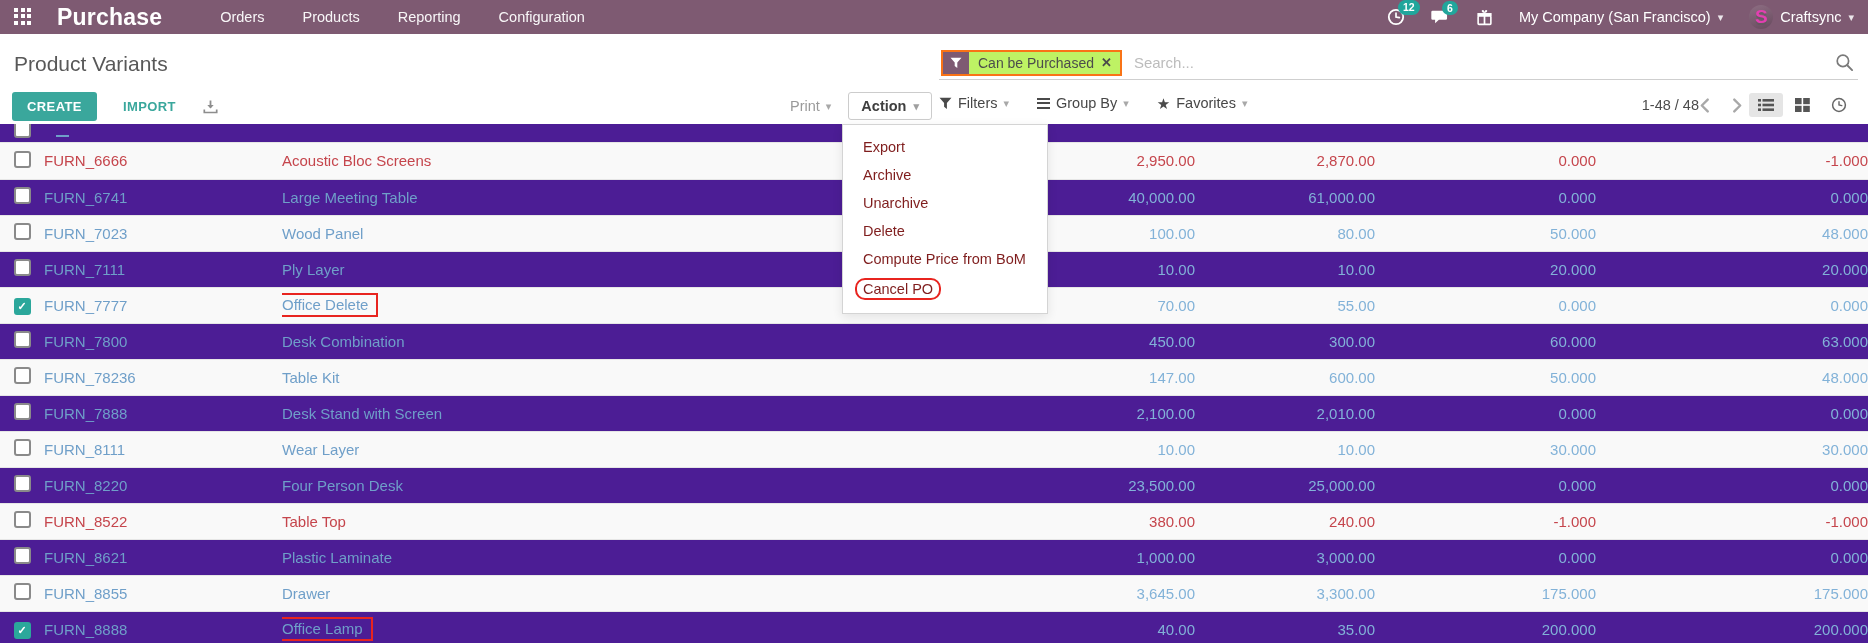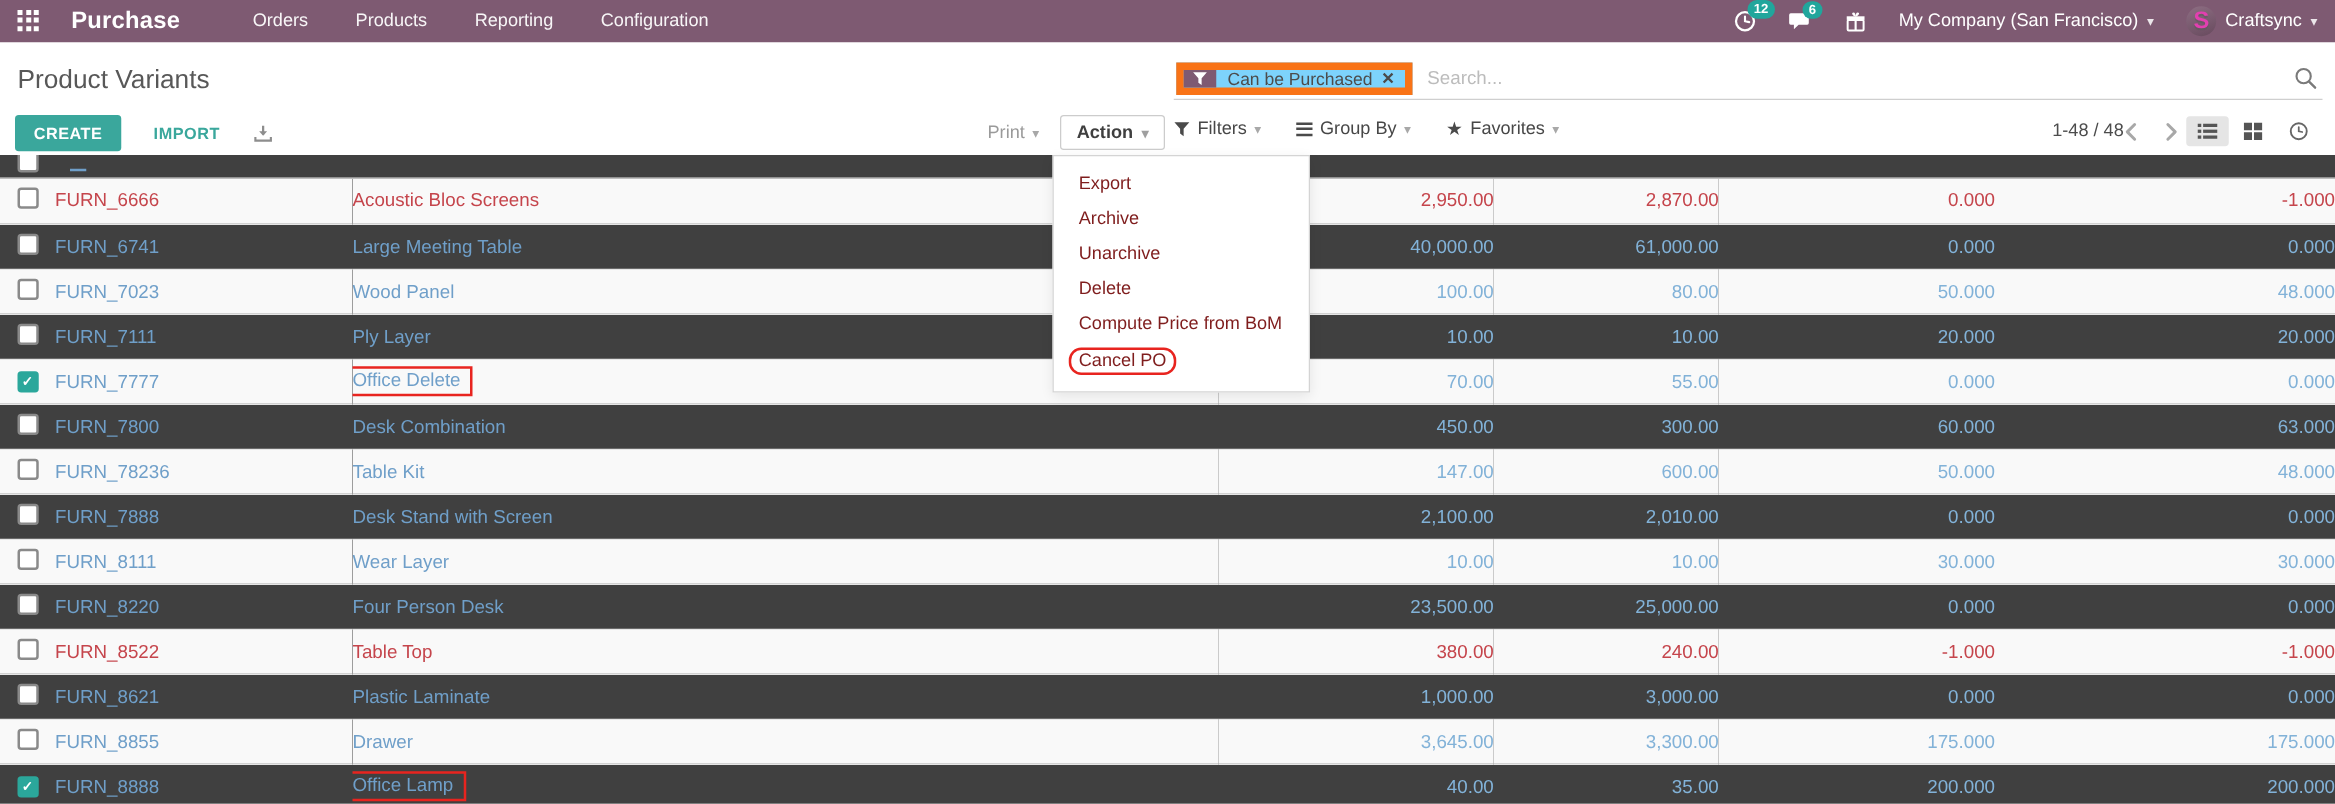--- a/index.html
+++ b/index.html
@@ -12,21 +12,21 @@
   
   .navbar {
     position:absolute; top:0; left:0; right:0; height:34px;
     background:#7e5a72; color:#fff; display:flex; align-items:center;
     padding:0 14px; font-size:14.5px;
   }
   .apps-icon { width:19px; height:19px; display:grid;
     grid-template-columns:repeat(3,4px); grid-template-rows:repeat(3,4px);
     gap:2.5px; margin-right:24px; cursor:pointer; }
   .apps-icon i { background:#fff; }
-  .brand { font-size:19px; font-weight:bold; margin-right:58px; letter-spacing:.2px; }
+  .brand { font-size:23px; font-weight:bold; margin-right:58px; letter-spacing:.2px; }
   .nav-menu { display:flex; gap:38px; }
   .nav-item { cursor:pointer; opacity:.95; }
   .nav-right { margin-left:auto; display:flex; align-items:center; gap:26px; }
   .icon-wrap { position:relative; display:flex; align-items:center; cursor:pointer; }
   .badge {
     position:absolute; top:-8px; left:11px; background:#21a69c; color:#fff;
     font-size:10.5px; font-weight:bold; border-radius:9px; padding:2px 5px; line-height:1;
   }
   .nav-user, .nav-company { display:flex; align-items:center; gap:7px; cursor:pointer; }
   .caret { font-size:11px; opacity:.85; }
@@ -37,21 +37,21 @@
     text-shadow:0 2px 0 rgba(90,90,90,.55);
   }
 
   
   .crumb-row { position:absolute; top:34px; left:0; right:0; height:54px; background:#fff; }
   .page-title { position:absolute; left:14px; top:18px; font-size:21px; color:#585858; }
   .search-zone {
     position:absolute; left:939px; right:10px; top:12px; height:34px;
     border-bottom:1px solid #cfcfcf; display:flex; align-items:center;
   }
-  .filter-tag { display:flex; align-items:stretch; border:6px solid #f97316; background:#7dd3fc; height:26px; margin-left:2px; }
+  .filter-tag { display:flex; align-items:stretch; border:2px solid #f97316; background:#bef264; height:26px; margin-left:2px; }
   .tag-funnel { width:26px; background:#7e5a72; display:flex; align-items:center; justify-content:center; }
   .tag-label { display:flex; align-items:center; padding:0 7px 0 9px; font-size:14px; color:#4c4c4c; white-space:nowrap; }
   .tag-close { display:flex; align-items:center; padding-right:8px; color:#4a4a4a; font-size:13px; font-weight:bold; cursor:pointer; }
   .search-input {
     flex:1; border:none; outline:none; background:transparent; font-family:"Liberation Sans",sans-serif;
     font-size:15px; color:#333; padding:0 12px; min-width:50px;
   }
   .search-input::placeholder { color:#bcbcbc; }
   .search-mag { margin-left:auto; padding-right:4px; cursor:pointer; display:flex; align-items:center; }
 
@@ -92,21 +92,21 @@
     padding:8px 0; z-index:20;
   }
   .menu-item { padding:5px 20px; font-size:14.5px; color:#7f1d1d; line-height:18px; cursor:pointer; white-space:nowrap; }
 
   
   .annot { border:2px solid #e8241f; display:inline-block; }
   .annot.pill { border-radius:10px; padding:0 6px; margin-left:-8px; }
   .annot.boxed { padding:1px 8px 2px 8px; margin-left:-10px; }
 
   
-  .table-wrap { position:absolute; top:124px; left:0; right:0; height:519px; overflow:hidden; background:#404040; }
+  .table-wrap { position:absolute; top:124px; left:0; right:0; height:519px; overflow:hidden; background:#4c1d95; }
   .clip-row { height:19px; border-bottom:1px solid #e6e6e6; position:relative; overflow:hidden; }
   .clip-row .cb { position:absolute; left:14px; top:-3px; }
   .clip-dash { position:absolute; left:56px; bottom:5px; width:13px; height:2px; background:#6f9fc9; }
   table.list { width:100%; border-collapse:collapse; table-layout:fixed; font-size:15px; }
   table.list tr { height:36px; }
   table.list tr.alt { background:#f9f9f9; }
   table.list td { border-bottom:1px solid #e6e6e6; padding:0; white-space:nowrap; overflow:hidden; vertical-align:middle; }
   td.cb-cell { text-align:center; }
   td.code-cell { color:#6f9fc9; }
   td.name-cell { color:#6f9fc9; padding-left:1px; }

